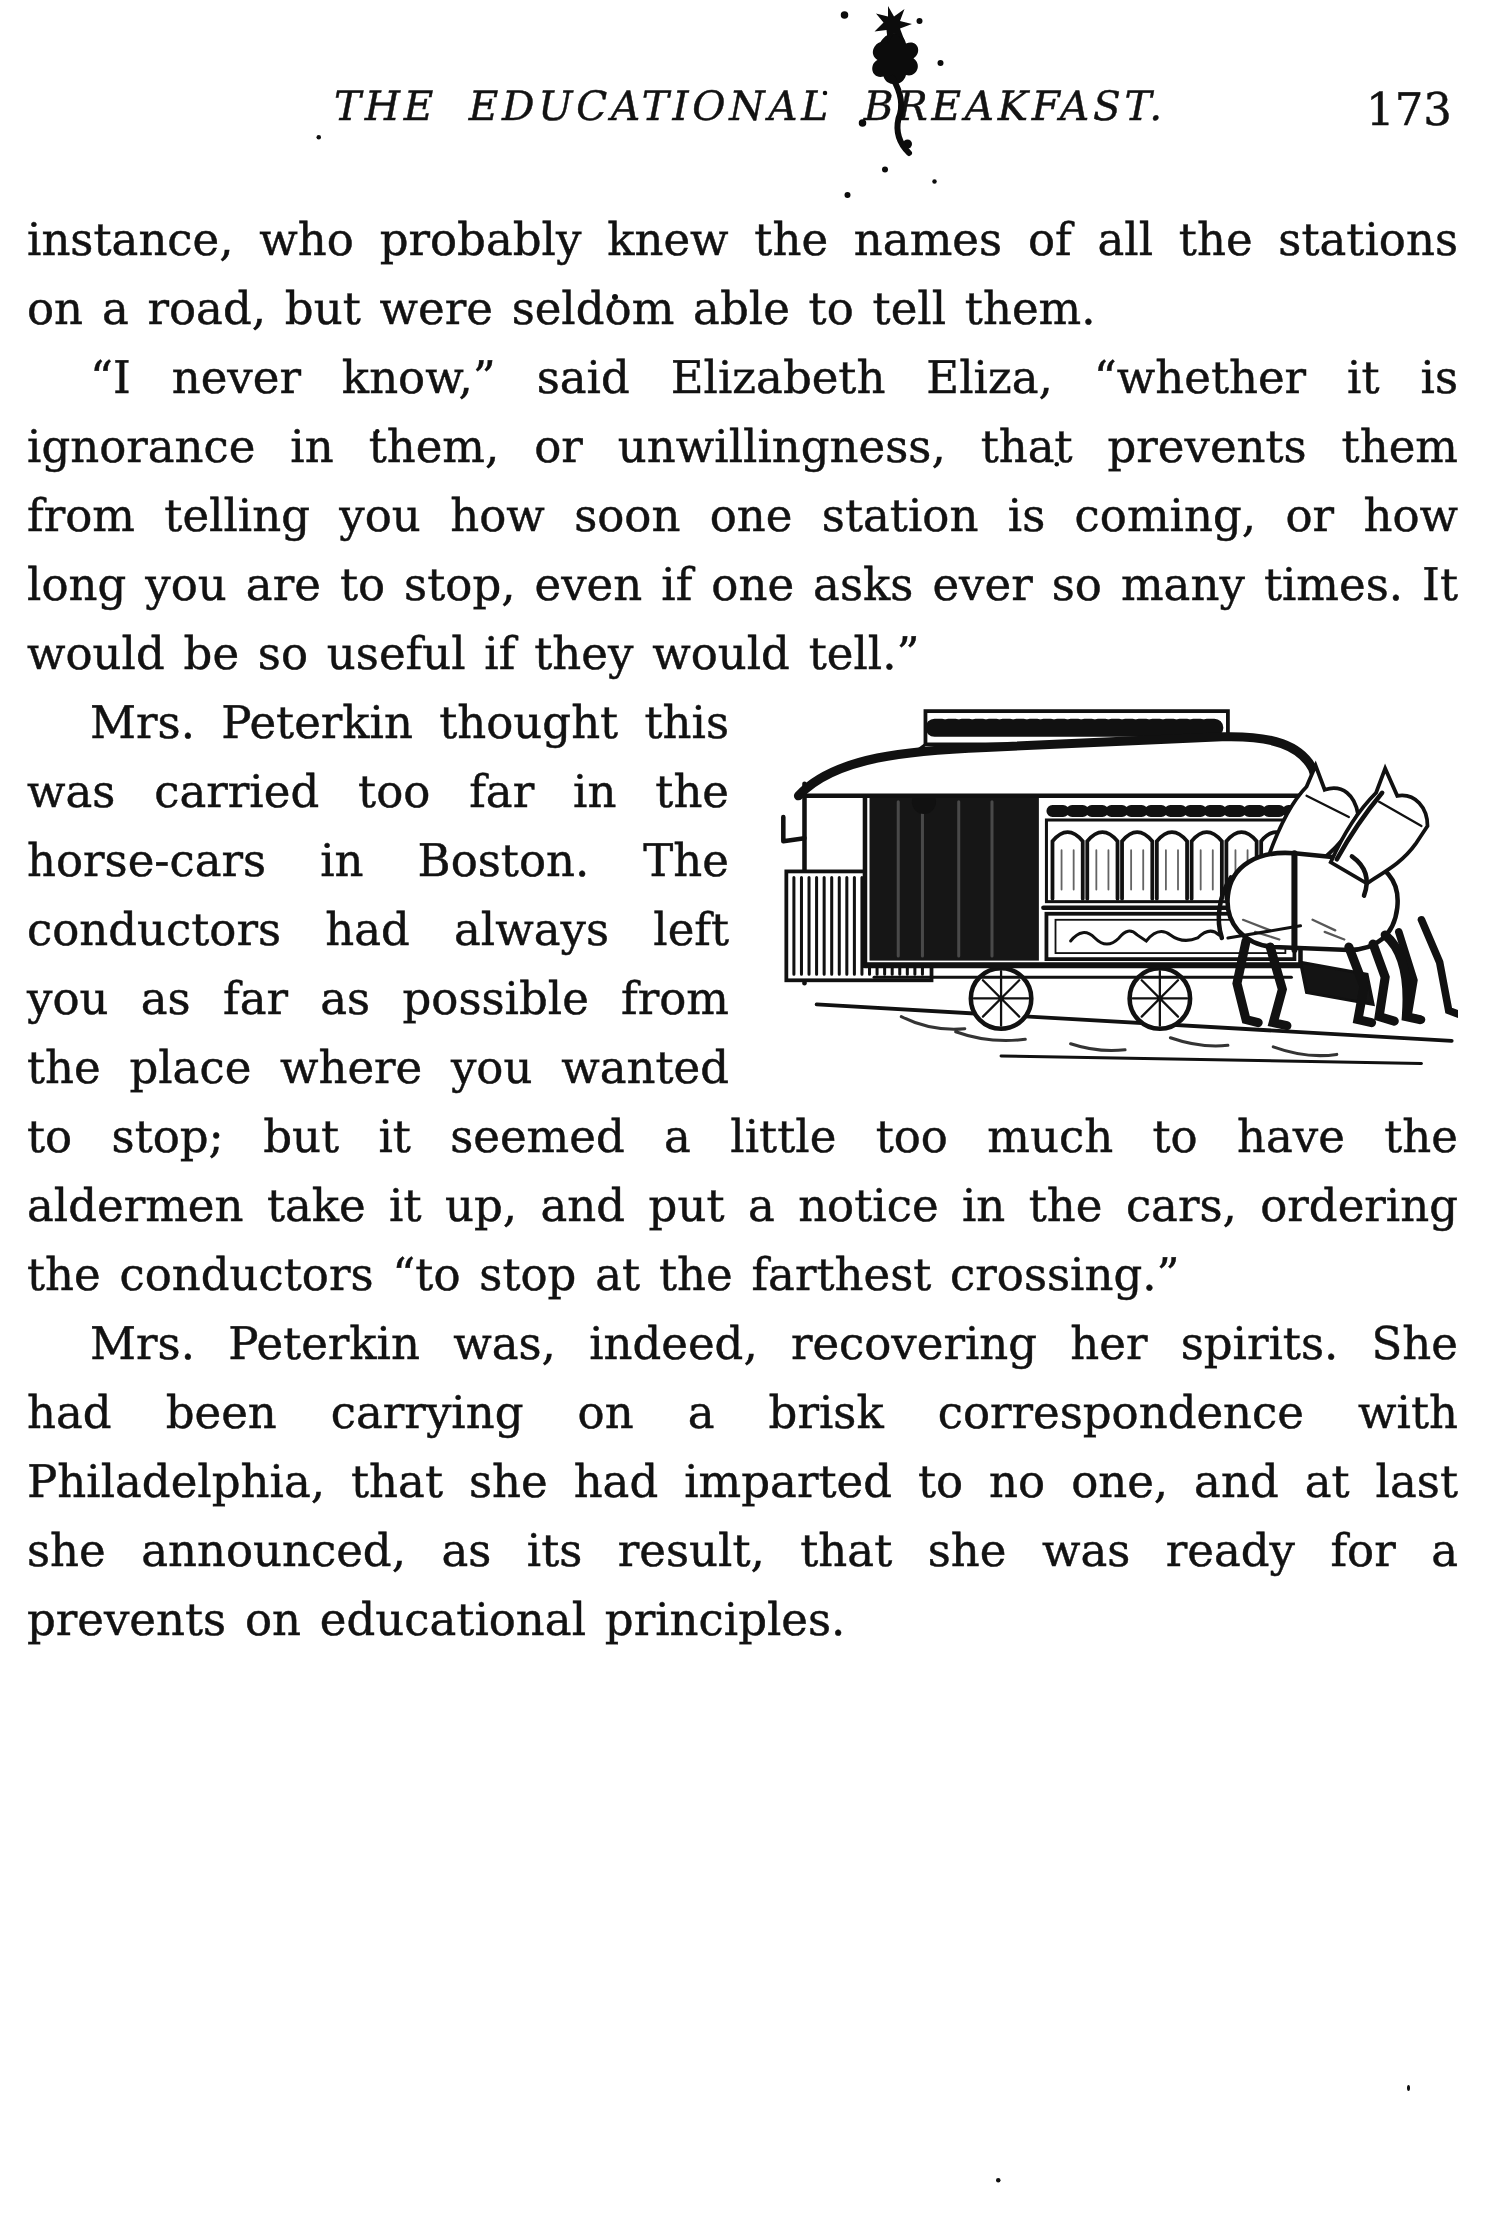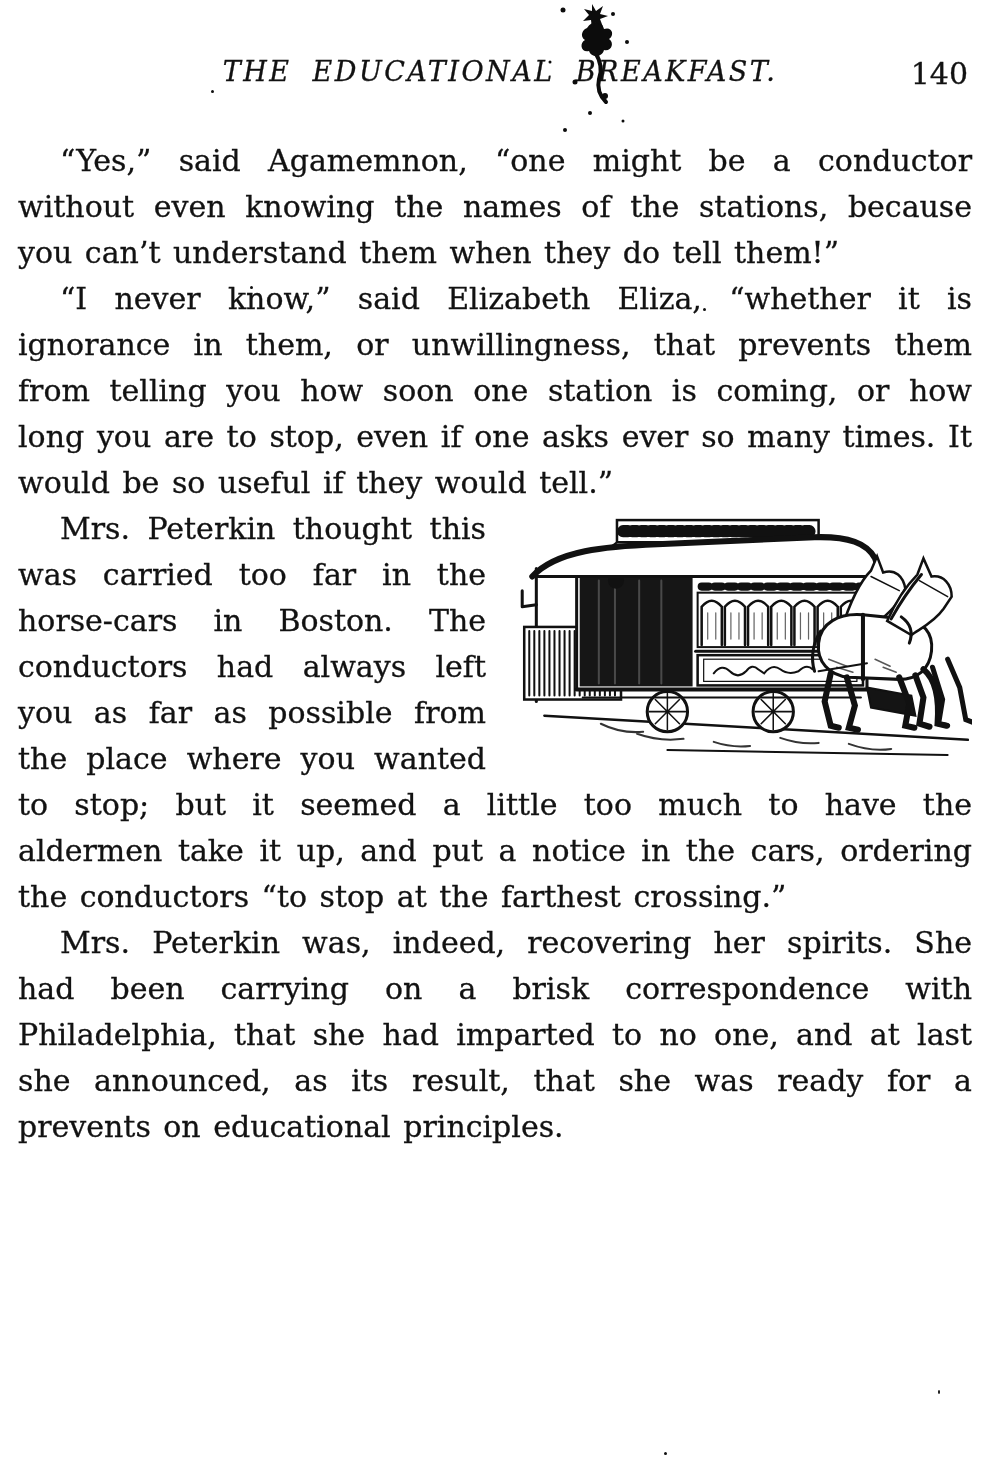--- a/index.html
+++ b/index.html
@@ -63,25 +63,25 @@
   .sp5{left:664px;top:1452px;width:3px;height:3px;}
   .sp6{left:938px;top:1390px;width:2px;height:4px;}
 </style>
 </head>
 <body>
 
 <div class="page">
 
   <header class="page-header">
     <div class="running-title">THE EDUCATIONAL BREAKFAST.</div>
-    <div class="page-number">140</div>
+    <div class="page-number">173</div>
   </header>
 
   <main class="body-text">
-    <p class="para">“Yes,” said Agamemnon, “one might be a conductor without even knowing the names of the stations, because you can’t understand them when they do tell them!”</p>
+    <p class="para noindent">instance, who probably knew the names of all the stations on a road, but were seldom able to tell them.</p>
     <p class="para">“I never know,” said Elizabeth Eliza, “whether it is ignorance in them, or unwillingness, that prevents them from telling you how soon one station is coming, or how long you are to stop, even if one asks ever so many times. It would be so useful if they would tell.”</p>
 
     <figure class="illustration" role="img" aria-label="Engraving of a horse-drawn streetcar with a conductor on the front platform and two horses pulling it to the right">
       <svg viewBox="0 0 452 246" xmlns="http://www.w3.org/2000/svg">
         <g stroke="#111" fill="none" stroke-linecap="round">
 
           <path d="M28 204 L448 228" stroke-width="2.5"></path>
           <path d="M150 238 L428 243" stroke-width="2"></path>
           <path d="M84 212 q20 10 42 8 M120 222 q22 8 46 5 M196 230 q18 6 36 4 M262 226 q20 7 38 5 M330 232 q22 8 42 5" stroke-width="2" opacity="0.85"></path>
 

